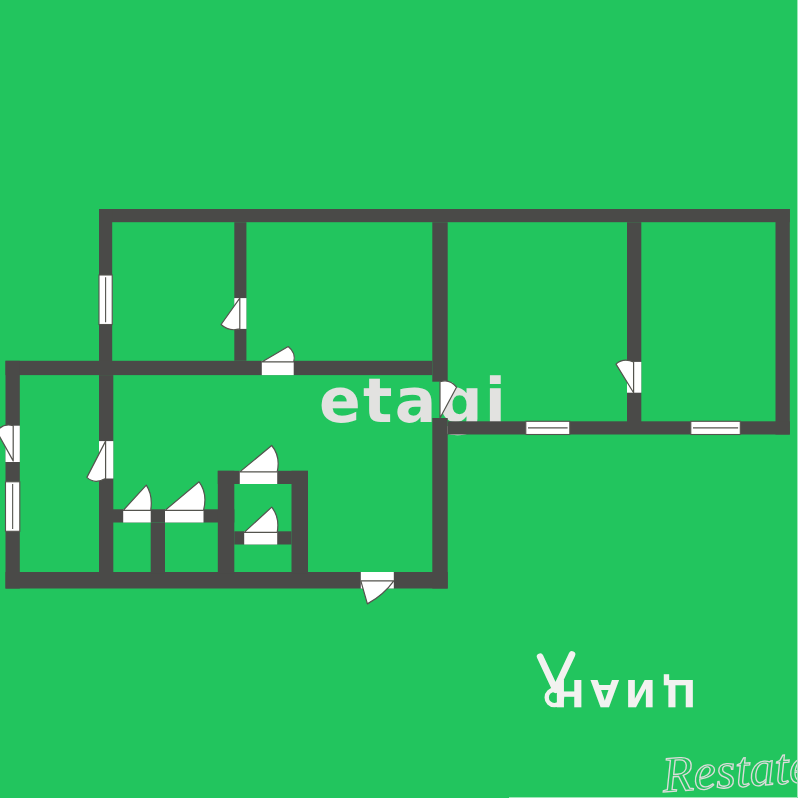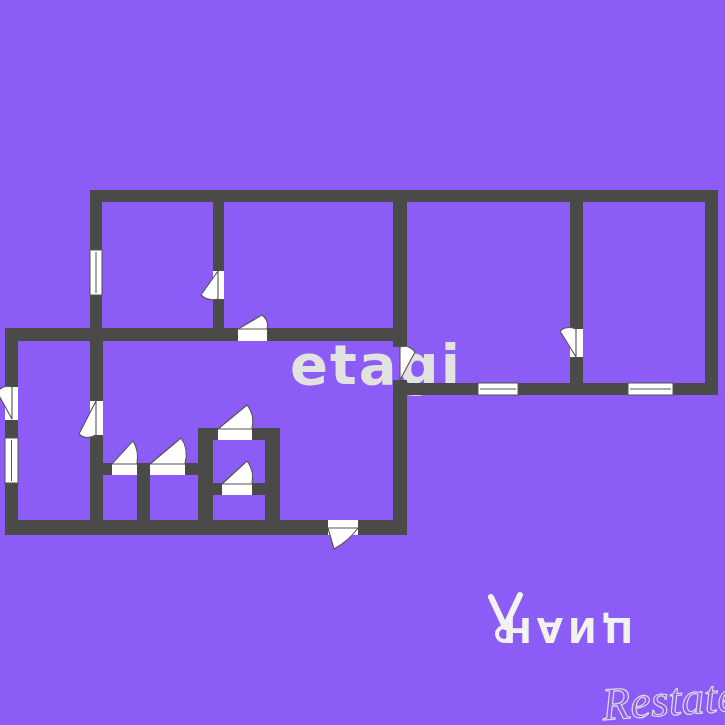--- a/index.html
+++ b/index.html
@@ -7,21 +7,21 @@
     padding: 0;
     width: 725px;
     height: 725px;
     background: #ffffff;
     overflow: hidden;
   }
   .stage {
     position: relative;
     width: 725px;
     height: 725px;
-    background: #8b5cf6;
+    background: #22c55e;
   }
   svg { display: block; }
   .etagi {
     font-family: "DejaVu Sans", sans-serif;
     font-weight: bold;
     font-size: 56px;
     letter-spacing: 2px;
   }
   .cian {
     font-family: "DejaVu Sans", sans-serif;

